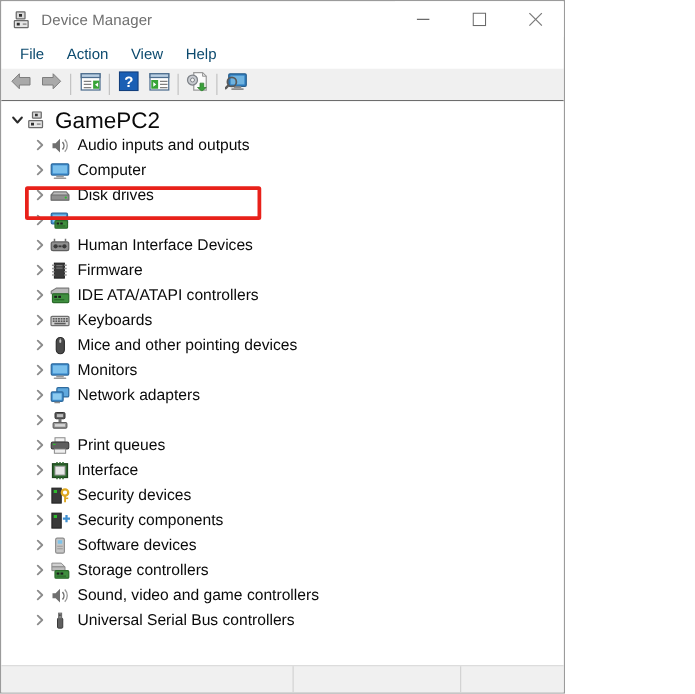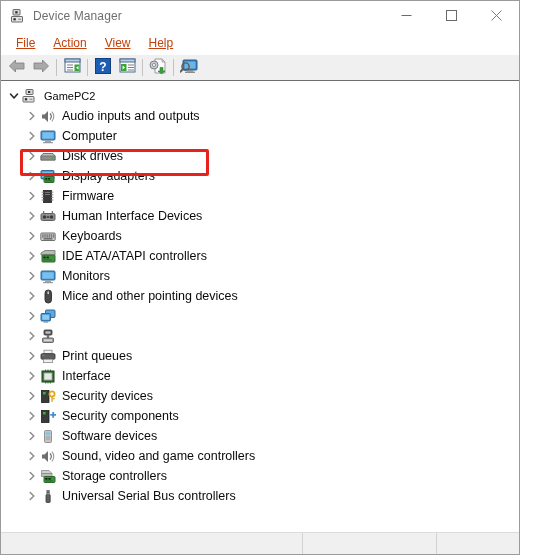--- a/index.html
+++ b/index.html
@@ -9,21 +9,21 @@
   }
   body {
     width: 556px;
     height: 555px;
     font-family: "Liberation Sans", sans-serif;
     -webkit-font-smoothing: antialiased;
   }
 
   .window {
     position: relative;
-    width: 520px;
+    width: 452px;
     height: 555px;
     box-sizing: border-box;
     border: 1px solid #9b9b9b;
     background: #ffffff;
     display: flex;
     flex-direction: column;
     overflow: hidden;
   }
 
   
@@ -70,24 +70,23 @@
   .menubar {
     height: 25px;
     min-height: 25px;
     background: #ffffff;
     display: flex;
     align-items: center;
     padding-left: 6px;
   }
   .menu-item {
     font-size: 12px;
-    color: #c2410c;
+    color: #0c4a6e;
     padding: 3px 9px;
     white-space: nowrap;
-    text-decoration: underline;
   }
 
   
   .toolbar {
     height: 25px;
     min-height: 25px;
     background: #f0f0f0;
     border-bottom: 1px solid #6d6d6d;
     display: flex;
     align-items: center;
@@ -140,21 +139,21 @@
     display: flex;
     align-items: center;
     justify-content: center;
     position: relative;
   }
   .node-label {
     font-size: 12.5px;
     color: #0a0a0a;
     line-height: 16px;
   }
-  .tree-row.root .node-label { font-size: 11px; }
+  .tree-row.root .node-label { font-size: 18px; }
 
   
   .highlight-box {
     position: absolute;
     border: 3px solid #e8211a;
     border-radius: 2px;
     box-sizing: border-box;
     pointer-events: none;
   }
 
@@ -383,21 +382,39 @@
       <div class="node-icon">
         <svg width="16" height="15" viewBox="0 0 16 15">
           <rect x="1" y="1.5" width="13" height="8.5" rx="1" fill="#3f8fd0" stroke="#2f6b9e" stroke-width="1"></rect>
           <rect x="2.2" y="2.7" width="10.6" height="6" fill="#7bc0ec"></rect>
           <rect x="4" y="7.5" width="10" height="6" rx="0.8" fill="#3f8f3f" stroke="#2a6b2a" stroke-width="1"></rect>
           <rect x="5.3" y="9" width="2" height="1.6" fill="#1b1b1b"></rect>
           <rect x="8.2" y="9" width="2" height="1.6" fill="#1b1b1b"></rect>
           <rect x="5.3" y="11.3" width="7" height="1" fill="#2a6b2a"></rect>
         </svg>
       </div>
-      <div class="node-label">Display adapters</div>
+    </div>
+
+    <div class="tree-row child">
+      <div class="chev">
+        <svg width="10" height="10" viewBox="0 0 10 10">
+            <path d="M3.2 1.5 L6.8 5 L3.2 8.5" fill="none" stroke="#8c8c8c" stroke-width="1.5" stroke-linecap="round" stroke-linejoin="round"></path>
+          </svg>
+      </div>
+      <div class="node-icon">
+        <svg width="16" height="15" viewBox="0 0 16 15">
+          <rect x="1" y="4.5" width="14" height="7" rx="1.5" fill="#8f8f8f" stroke="#5f5f5f" stroke-width="1"></rect>
+          <circle cx="4.5" cy="8" r="1.7" fill="#3a3a3a"></circle>
+          <circle cx="11.5" cy="8" r="1.7" fill="#3a3a3a"></circle>
+          <rect x="6.8" y="7.3" width="2.4" height="1.5" fill="#3a3a3a"></rect>
+          <rect x="3" y="2" width="1.2" height="2.5" fill="#6f6f6f"></rect>
+          <rect x="11.8" y="2" width="1.2" height="2.5" fill="#6f6f6f"></rect>
+        </svg>
+      </div>
+      <div class="node-label">Human Interface Devices</div>
     </div>
 
     <div class="tree-row child">
       <div class="chev">
         <svg width="10" height="10" viewBox="0 0 10 10">
             <path d="M3.2 1.5 L6.8 5 L3.2 8.5" fill="none" stroke="#8c8c8c" stroke-width="1.5" stroke-linecap="round" stroke-linejoin="round"></path>
           </svg>
       </div>
       <div class="node-icon">
         <svg width="16" height="15" viewBox="0 0 16 15">
@@ -420,29 +437,28 @@
     </div>
 
     <div class="tree-row child">
       <div class="chev">
         <svg width="10" height="10" viewBox="0 0 10 10">
             <path d="M3.2 1.5 L6.8 5 L3.2 8.5" fill="none" stroke="#8c8c8c" stroke-width="1.5" stroke-linecap="round" stroke-linejoin="round"></path>
           </svg>
       </div>
       <div class="node-icon">
         <svg width="16" height="15" viewBox="0 0 16 15">
-          <rect x="1" y="4.5" width="14" height="7" rx="1.5" fill="#8f8f8f" stroke="#5f5f5f" stroke-width="1"></rect>
-          <circle cx="4.5" cy="8" r="1.7" fill="#3a3a3a"></circle>
-          <circle cx="11.5" cy="8" r="1.7" fill="#3a3a3a"></circle>
-          <rect x="6.8" y="7.3" width="2.4" height="1.5" fill="#3a3a3a"></rect>
-          <rect x="3" y="2" width="1.2" height="2.5" fill="#6f6f6f"></rect>
-          <rect x="11.8" y="2" width="1.2" height="2.5" fill="#6f6f6f"></rect>
-        </svg>
-      </div>
-      <div class="node-label">Human Interface Devices</div>
+          <path d="M1 4 L5 1.5 H15 V6 H1 Z" fill="#b9b9b9" stroke="#787878" stroke-width="0.9" stroke-linejoin="round"></path>
+          <rect x="2" y="6" width="13" height="7" rx="0.8" fill="#3f8f3f" stroke="#2a6b2a" stroke-width="1"></rect>
+          <rect x="3.4" y="7.6" width="2.2" height="1.7" fill="#1b1b1b"></rect>
+          <rect x="6.6" y="7.6" width="2.2" height="1.7" fill="#1b1b1b"></rect>
+          <rect x="3.4" y="10.2" width="8" height="1.1" fill="#2a6b2a"></rect>
+        </svg>
+      </div>
+      <div class="node-label">IDE ATA/ATAPI controllers</div>
     </div>
 
     <div class="tree-row child">
       <div class="chev">
         <svg width="10" height="10" viewBox="0 0 10 10">
             <path d="M3.2 1.5 L6.8 5 L3.2 8.5" fill="none" stroke="#8c8c8c" stroke-width="1.5" stroke-linecap="round" stroke-linejoin="round"></path>
           </svg>
       </div>
       <div class="node-icon">
         <svg width="16" height="15" viewBox="0 0 16 15">
@@ -468,28 +484,26 @@
     </div>
 
     <div class="tree-row child">
       <div class="chev">
         <svg width="10" height="10" viewBox="0 0 10 10">
             <path d="M3.2 1.5 L6.8 5 L3.2 8.5" fill="none" stroke="#8c8c8c" stroke-width="1.5" stroke-linecap="round" stroke-linejoin="round"></path>
           </svg>
       </div>
       <div class="node-icon">
         <svg width="16" height="15" viewBox="0 0 16 15">
-          <path d="M1 4 L5 1.5 H15 V6 H1 Z" fill="#b9b9b9" stroke="#787878" stroke-width="0.9" stroke-linejoin="round"></path>
-          <rect x="2" y="6" width="13" height="7" rx="0.8" fill="#3f8f3f" stroke="#2a6b2a" stroke-width="1"></rect>
-          <rect x="3.4" y="7.6" width="2.2" height="1.7" fill="#1b1b1b"></rect>
-          <rect x="6.6" y="7.6" width="2.2" height="1.7" fill="#1b1b1b"></rect>
-          <rect x="3.4" y="10.2" width="8" height="1.1" fill="#2a6b2a"></rect>
-        </svg>
-      </div>
-      <div class="node-label">IDE ATA/ATAPI controllers</div>
+          <rect x="5" y="1" width="6.5" height="13" rx="3.2" fill="#4a4a4a" stroke="#2b2b2b" stroke-width="0.9"></rect>
+          <line x1="8.25" y1="1.5" x2="8.25" y2="5" stroke="#8d8d8d" stroke-width="0.9"></line>
+          <rect x="7.5" y="2.6" width="1.5" height="2.6" rx="0.7" fill="#c9c9c9"></rect>
+        </svg>
+      </div>
+      <div class="node-label">Mice and other pointing devices</div>
     </div>
 
     <div class="tree-row child">
       <div class="chev">
         <svg width="10" height="10" viewBox="0 0 10 10">
             <path d="M3.2 1.5 L6.8 5 L3.2 8.5" fill="none" stroke="#8c8c8c" stroke-width="1.5" stroke-linecap="round" stroke-linejoin="round"></path>
           </svg>
       </div>
       <div class="node-icon">
         <svg width="16" height="15" viewBox="0 0 16 15">
@@ -503,42 +517,27 @@
     </div>
 
     <div class="tree-row child">
       <div class="chev">
         <svg width="10" height="10" viewBox="0 0 10 10">
             <path d="M3.2 1.5 L6.8 5 L3.2 8.5" fill="none" stroke="#8c8c8c" stroke-width="1.5" stroke-linecap="round" stroke-linejoin="round"></path>
           </svg>
       </div>
       <div class="node-icon">
         <svg width="16" height="15" viewBox="0 0 16 15">
-          <rect x="5" y="1" width="6.5" height="13" rx="3.2" fill="#4a4a4a" stroke="#2b2b2b" stroke-width="0.9"></rect>
-          <line x1="8.25" y1="1.5" x2="8.25" y2="5" stroke="#8d8d8d" stroke-width="0.9"></line>
-          <rect x="7.5" y="2.6" width="1.5" height="2.6" rx="0.7" fill="#c9c9c9"></rect>
-        </svg>
-      </div>
-      <div class="node-label">Mice and other pointing devices</div>
-    </div>
-
-    <div class="tree-row child">
-      <div class="chev">
-        <svg width="10" height="10" viewBox="0 0 10 10">
-            <path d="M3.2 1.5 L6.8 5 L3.2 8.5" fill="none" stroke="#8c8c8c" stroke-width="1.5" stroke-linecap="round" stroke-linejoin="round"></path>
-          </svg>
-      </div>
-      <div class="node-icon">
-        <svg width="16" height="15" viewBox="0 0 16 15">
           <rect x="5.5" y="1" width="9.5" height="7.5" rx="1" fill="#5fa8dd" stroke="#2f6b9e" stroke-width="1"></rect>
           <rect x="1" y="4.5" width="9.5" height="7.5" rx="1" fill="#3f8fd0" stroke="#2f6b9e" stroke-width="1"></rect>
           <rect x="2.2" y="5.7" width="7.1" height="5.1" fill="#8ccbf0"></rect>
           <rect x="3.5" y="12.4" width="4.5" height="1.2" fill="#8f8f8f"></rect>
         </svg>
       </div>
+      <div class="node-label">Network adapters</div>
     </div>
 
     <div class="tree-row child">
       <div class="chev">
         <svg width="10" height="10" viewBox="0 0 10 10">
             <path d="M3.2 1.5 L6.8 5 L3.2 8.5" fill="none" stroke="#8c8c8c" stroke-width="1.5" stroke-linecap="round" stroke-linejoin="round"></path>
           </svg>
       </div>
       <div class="node-icon">
         <svg width="16" height="15" viewBox="0 0 16 15">
@@ -643,47 +642,47 @@
     </div>
 
     <div class="tree-row child">
       <div class="chev">
         <svg width="10" height="10" viewBox="0 0 10 10">
             <path d="M3.2 1.5 L6.8 5 L3.2 8.5" fill="none" stroke="#8c8c8c" stroke-width="1.5" stroke-linecap="round" stroke-linejoin="round"></path>
           </svg>
       </div>
       <div class="node-icon">
         <svg width="16" height="15" viewBox="0 0 16 15">
-          <path d="M2 5.5 H4.5 L8 2 V13 L4.5 9.5 H2 Z" fill="#6f6f6f"></path>
-          <path d="M10 4.5 A4.5 4.5 0 0 1 10 10.5" fill="none" stroke="#6f6f6f" stroke-width="1.2"></path>
-          <path d="M11.8 2.6 A7 7 0 0 1 11.8 12.4" fill="none" stroke="#9a9a9a" stroke-width="1.1"></path>
-        </svg>
-      </div>
-      <div class="node-label">Sound, video and game controllers</div>
-    </div>
-
-    <div class="tree-row child">
-      <div class="chev">
-        <svg width="10" height="10" viewBox="0 0 10 10">
-            <path d="M3.2 1.5 L6.8 5 L3.2 8.5" fill="none" stroke="#8c8c8c" stroke-width="1.5" stroke-linecap="round" stroke-linejoin="round"></path>
-          </svg>
-      </div>
-      <div class="node-icon">
-        <svg width="16" height="15" viewBox="0 0 16 15">
           <path d="M1.5 1.5 H9 L12 4.5 H1.5 Z" fill="#d0d0d0" stroke="#8a8a8a" stroke-width="0.8"></path>
           <path d="M1.5 4.5 H12 V7.5 H1.5 Z" fill="#bcbcbc" stroke="#8a8a8a" stroke-width="0.8"></path>
           <rect x="4" y="7.5" width="11" height="6" rx="0.8" fill="#3f8f3f" stroke="#2a6b2a" stroke-width="1"></rect>
           <rect x="5.3" y="9" width="2.2" height="1.7" fill="#1b1b1b"></rect>
           <rect x="8.4" y="9" width="2.2" height="1.7" fill="#1b1b1b"></rect>
           <rect x="5.3" y="11.4" width="7.5" height="1" fill="#2a6b2a"></rect>
         </svg>
       </div>
       <div class="node-label">Storage controllers</div>
     </div>
 
+    <div class="tree-row child">
+      <div class="chev">
+        <svg width="10" height="10" viewBox="0 0 10 10">
+            <path d="M3.2 1.5 L6.8 5 L3.2 8.5" fill="none" stroke="#8c8c8c" stroke-width="1.5" stroke-linecap="round" stroke-linejoin="round"></path>
+          </svg>
+      </div>
+      <div class="node-icon">
+        <svg width="16" height="15" viewBox="0 0 16 15">
+          <path d="M2 5.5 H4.5 L8 2 V13 L4.5 9.5 H2 Z" fill="#6f6f6f"></path>
+          <path d="M10 4.5 A4.5 4.5 0 0 1 10 10.5" fill="none" stroke="#6f6f6f" stroke-width="1.2"></path>
+          <path d="M11.8 2.6 A7 7 0 0 1 11.8 12.4" fill="none" stroke="#9a9a9a" stroke-width="1.1"></path>
+        </svg>
+      </div>
+      <div class="node-label">Sound, video and game controllers</div>
+    </div>
+
 
     <div class="tree-row child">
       <div class="chev">
         <svg width="10" height="10" viewBox="0 0 10 10">
             <path d="M3.2 1.5 L6.8 5 L3.2 8.5" fill="none" stroke="#8c8c8c" stroke-width="1.5" stroke-linecap="round" stroke-linejoin="round"></path>
           </svg>
       </div>
       <div class="node-icon">
         <svg width="16" height="15" viewBox="0 0 16 15">
           <rect x="6" y="5.5" width="4.2" height="8" rx="0.8" fill="#5f5f5f" stroke="#3a3a3a" stroke-width="0.8"></rect>

